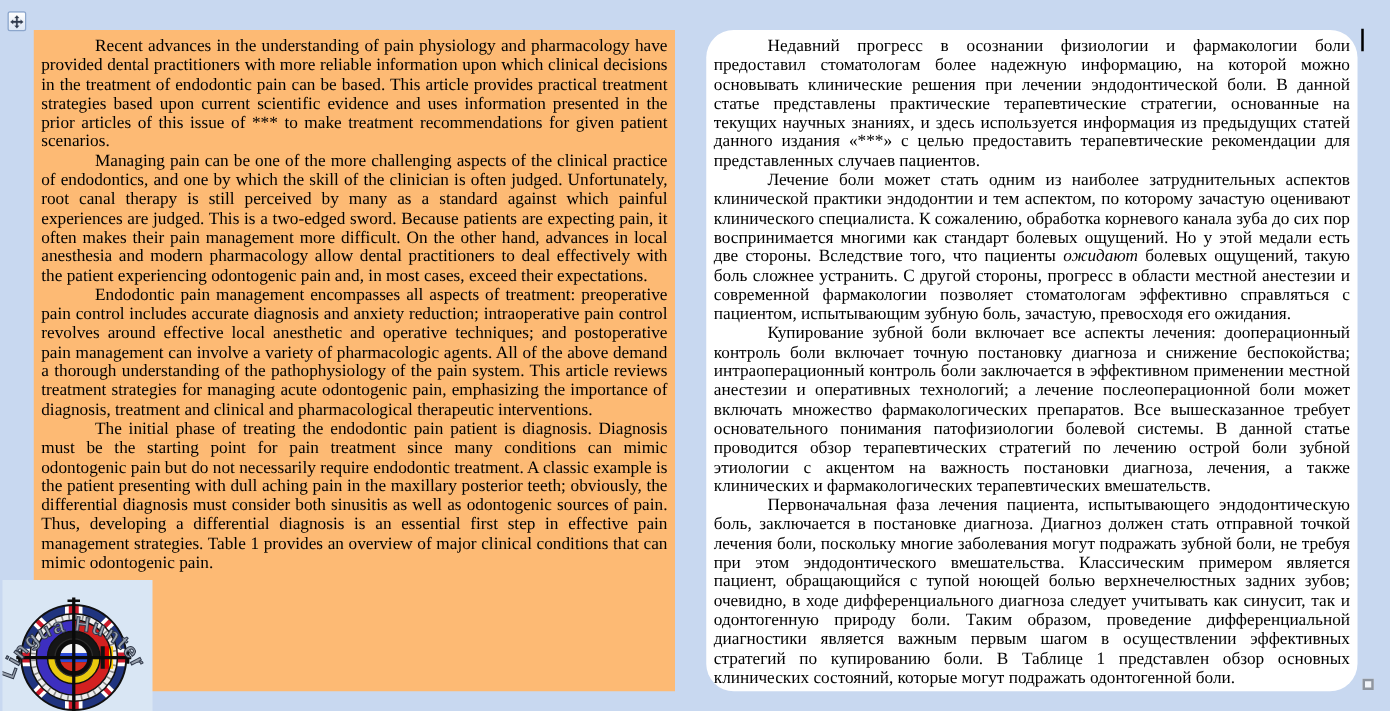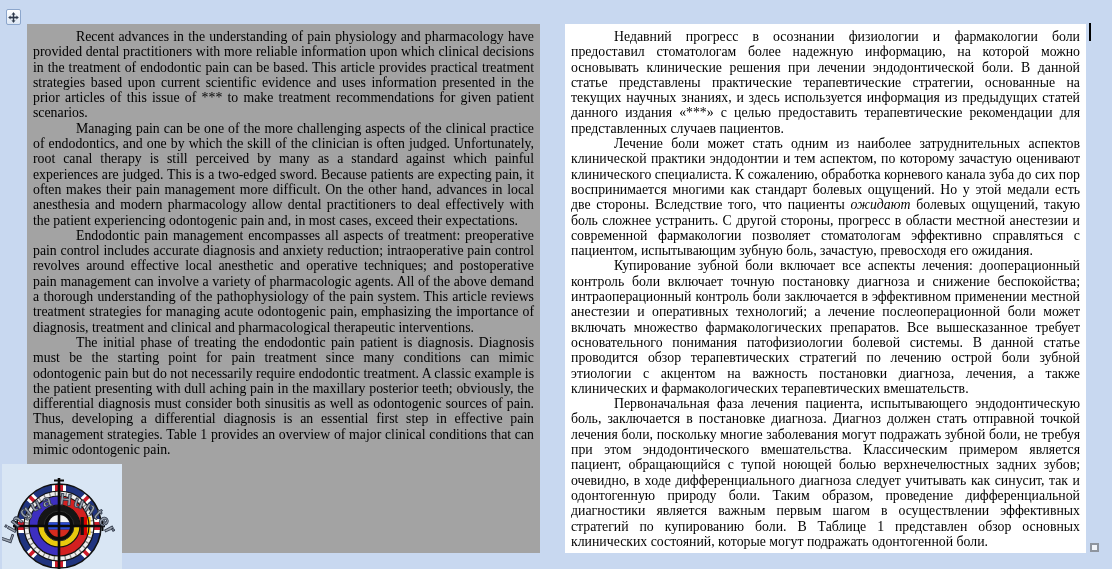--- a/index.html
+++ b/index.html
@@ -46,28 +46,28 @@
 <div class="stage" style="background-color: rgb(200, 216, 240);">
 
   <div class="move-handle" title="">
     <span>
       <svg viewBox="0 0 16 16" width="11" height="11">
         <path d="M8 0.5 L10.6 3.6 H8.9 V6.9 H12.4 V5.4 L15.5 8 L12.4 10.6 V9.1 H8.9 V12.4 H10.6 L8 15.5 L5.4 12.4 H7.1 V9.1 H3.6 V10.6 L0.5 8 L3.6 5.4 V6.9 H7.1 V3.6 H5.4 Z" fill="#2f3a4d" stroke="#2f3a4d" stroke-width="0.3"></path>
       </svg>
     </span>
   </div>
 
-  <div class="cell left" lang="en" style="background-color: #a3a3a3;">
+  <div class="cell left" lang="en" style="background-color: #fdba74;">
       <p><span>Recent advances in the understanding of pain physiology and pharmacology have provided dental practitioners with more reliable information upon which clinical decisions in the treatment of endodontic pain can be based. This article provides practical treatment strategies based upon current scientific evidence and uses information presented in the prior articles of this issue of *** to make treatment recommendations for given patient scenarios.</span></p>
       <p><span>Managing pain can be one of the more challenging aspects of the clinical practice of endodontics, and one by which the skill of the clinician is often judged. Unfortunately, root canal therapy is still perceived by many as a standard against which painful experiences are judged. This is a two-edged sword. Because patients are expecting pain, it often makes their pain management more difficult. On the other hand, advances in local anesthesia and modern pharmacology allow dental practitioners to deal effectively with the patient experiencing odontogenic pain and, in most cases, exceed their expectations.</span></p>
       <p><span>Endodontic pain management encompasses all aspects of treatment: preoperative pain control includes accurate diagnosis and anxiety reduction; intraoperative pain control revolves around effective local anesthetic and operative techniques; and postoperative pain management can involve a variety of pharmacologic agents. All of the above demand a thorough understanding of the pathophysiology of the pain system. This article reviews treatment strategies for managing acute odontogenic pain, emphasizing the importance of diagnosis, treatment and clinical and pharmacological therapeutic interventions.</span></p>
       <p><span>The initial phase of treating the endodontic pain patient is diagnosis. Diagnosis must be the starting point for pain treatment since many conditions can mimic odontogenic pain but do not necessarily require endodontic treatment. A classic example is the patient presenting with dull aching pain in the maxillary posterior teeth; obviously, the differential diagnosis must consider both sinusitis as well as odontogenic sources of pain. Thus, developing a differential diagnosis is an essential first step in effective pain management strategies. Table 1 provides an overview of major clinical conditions that can mimic odontogenic pain.</span></p>
     </div>
 
-  <div class="cell right" lang="ru" style="background-color: rgb(255, 255, 255);">
+  <div class="cell right" lang="ru" style="background-color: rgb(255, 255, 255); border-radius: 22px;">
       <p><span>Недавний прогресс в осознании физиологии и фармакологии боли предоставил стоматологам более надежную информацию, на которой можно основывать клинические решения при лечении эндодонтической боли. В данной статье представлены практические терапевтические стратегии, основанные на текущих научных знаниях, и здесь используется информация из предыдущих статей данного издания «***» с целью предоставить терапевтические рекомендации для представленных случаев пациентов.</span></p>
       <p><span>Лечение боли может стать одним из наиболее затруднительных аспектов клинической практики эндодонтии и тем аспектом, по которому зачастую оценивают клинического специалиста. К сожалению, обработка корневого канала зуба до сих пор воспринимается многими как стандарт болевых ощущений. Но у этой медали есть две стороны. Вследствие того, что пациенты </span><span style="font-style: italic;">ожидают</span><span> болевых ощущений, такую боль сложнее устранить. С  другой стороны, прогресс в области местной анестезии и современной фармакологии позволяет стоматологам эффективно справляться с пациентом, испытывающим зубную боль, зачастую, превосходя его ожидания.</span></p>
       <p><span>Купирование зубной боли включает все аспекты лечения: дооперационный контроль боли включает точную постановку диагноза и снижение беспокойства; интраоперационный контроль боли заключается в эффективном применении местной анестезии и оперативных технологий; а лечение послеоперационной боли может включать множество фармакологических препаратов. Все вышесказанное требует основательного понимания патофизиологии болевой системы. В данной статье проводится обзор терапевтических стратегий по лечению острой боли зубной этиологии с акцентом на важность постановки диагноза, лечения, а также клинических и фармакологических терапевтических вмешательств.</span></p>
       <p><span>Первоначальная фаза лечения пациента, испытывающего эндодонтическую боль, заключается в постановке диагноза. Диагноз должен стать отправной точкой лечения боли, поскольку многие заболевания могут подражать зубной боли, не требуя при этом эндодонтического вмешательства. Классическим примером является пациент, обращающийся с тупой ноющей болью верхнечелюстных задних зубов; очевидно, в ходе дифференциального диагноза следует учитывать как синусит, так и одонтогенную природу боли. Таким образом, проведение дифференциальной диагностики является важным первым шагом в осуществлении эффективных стратегий по купированию боли. В Таблице 1 представлен обзор основных клинических состояний, которые могут подражать одонтогенной боли.</span></p>
     </div>
 
   <div class="caret" style="background-color: rgb(0, 0, 0);"></div>
 
   <div class="resize-handle"></div>
 

